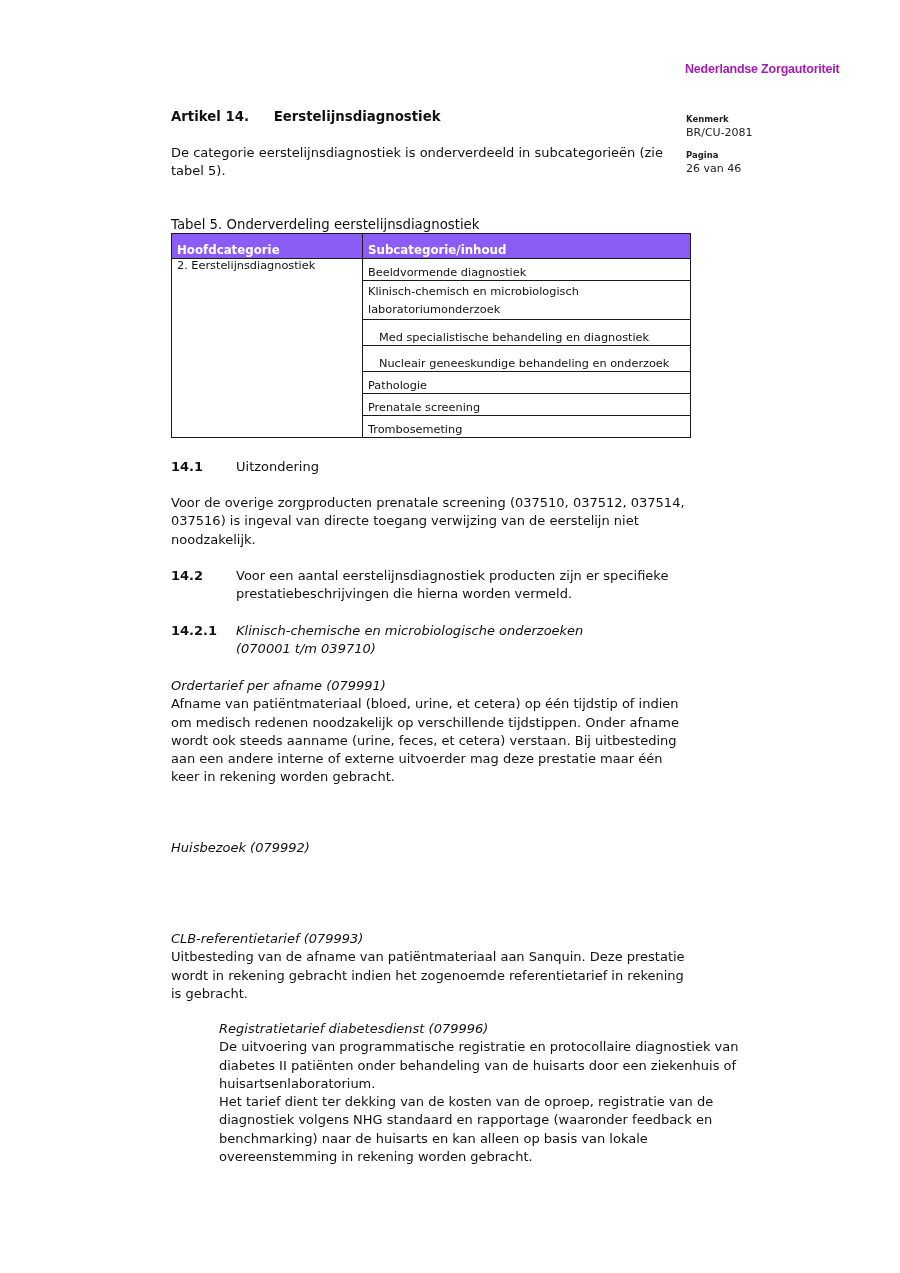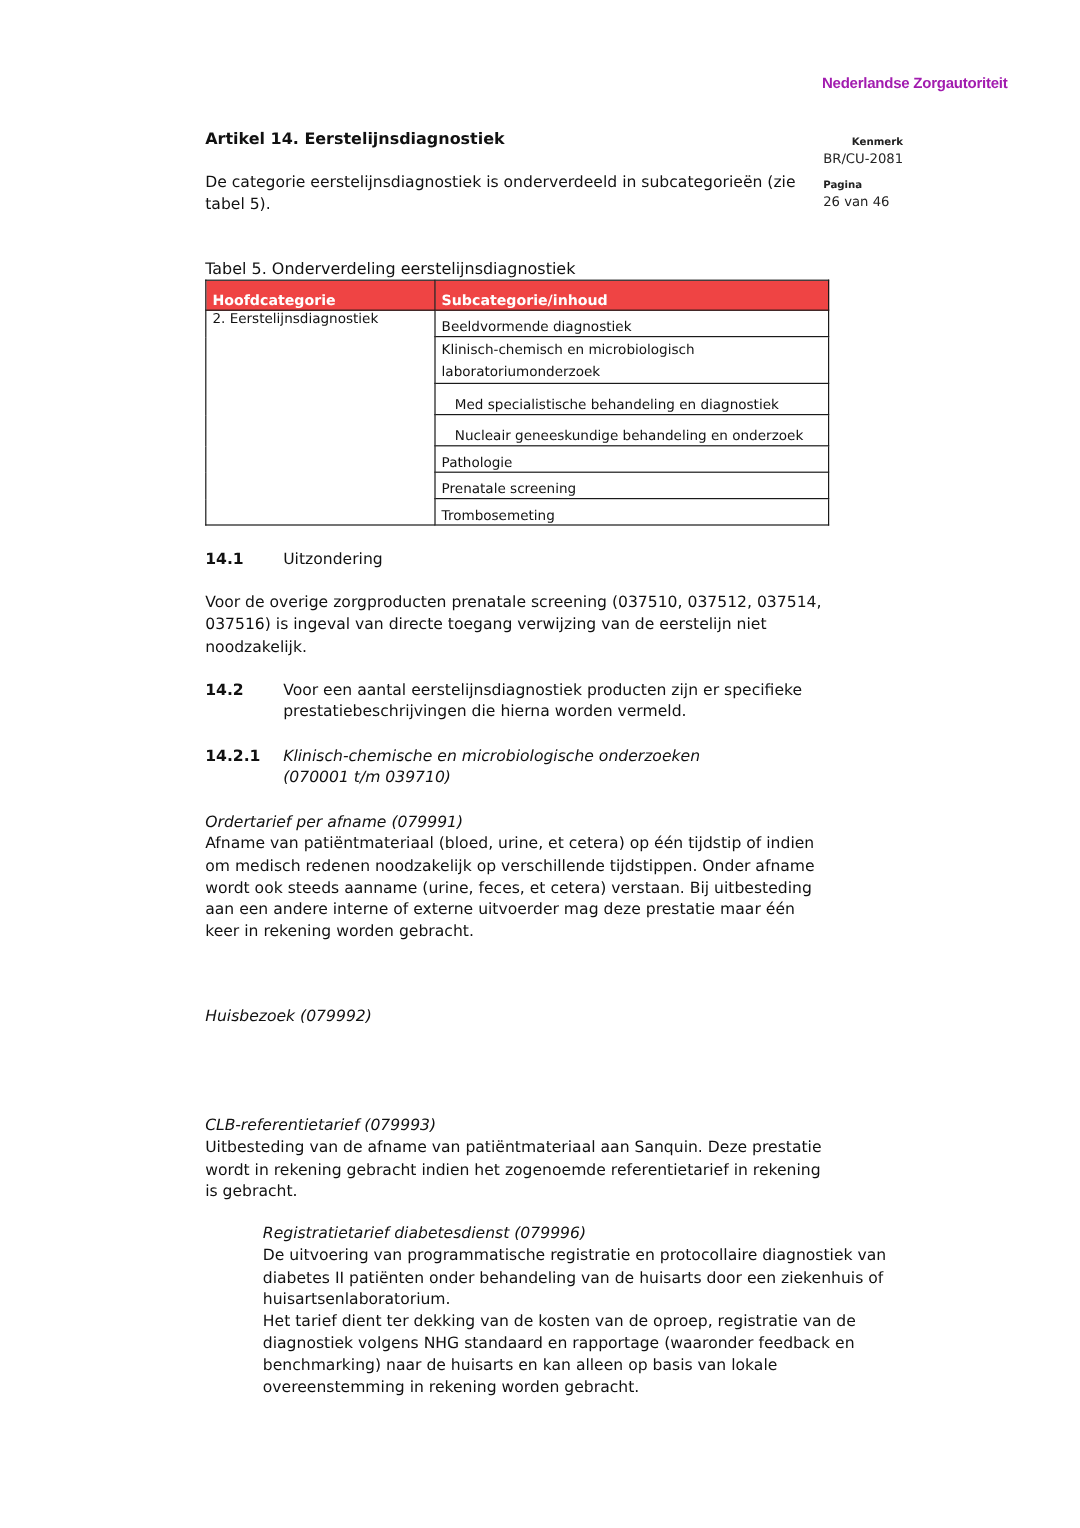--- a/index.html
+++ b/index.html
@@ -7,36 +7,36 @@
     width: 900px; height: 1273px; position: relative; overflow: hidden;
     font-family: "DejaVu Sans", sans-serif; color: #111111;
   }
   .org {
     position: absolute; left: 685px; top: 62px;
     font-family: "Liberation Sans", sans-serif; font-weight: bold;
     font-size: 12.5px; letter-spacing: -0.2px; color: #a21caf;
   }
   .meta { position: absolute; left: 686px; font-size: 11px; line-height: 15px; color: #222; }
   .meta .lbl { font-weight: bold; font-size: 8.5px; display: block; line-height: 11px; }
-  .meta.kenmerk { top: 114px; text-align: right; }
+  .meta.kenmerk { top: 114px; }
   .meta.pagina { top: 150px; }
 
   .main { position: absolute; left: 171px; top: 108px; width: 520px; font-size: 13px; line-height: 18.2px; }
   .h-artikel { font-weight: bold; font-size: 13.3px; margin: 0; }
-  .h-artikel .num { margin-right: 0; }
+  .h-artikel .num { margin-right: 20px; }
   p { margin: 0; }
   .intro { margin-top: 18px; }
   .caption { position: absolute; left: 171px; top: 216px; font-size: 13.3px; line-height: 17px; }
 
   table.t5 {
     position: absolute; left: 171px; top: 233px; width: 520px;
     border-collapse: collapse; font-size: 11.3px;
   }
   table.t5 th {
-    background: #ef4444; color: #fff; text-align: left; font-weight: bold;
+    background: #8b5cf6; color: #fff; text-align: left; font-weight: bold;
     padding: 7px 5px 0 5px; height: 17px; border: 1.5px solid #1a1a1a; font-size: 11.8px;
   }
   table.t5 td { border: 1.5px solid #1a1a1a; padding: 0 5px; vertical-align: bottom; }
   table.t5 td.hoofd { vertical-align: top; padding-top: 0px; width: 180px; }
   table.t5 .sub { height: 21px; line-height: 14px; }
   table.t5 .sub.two { height: 38px; line-height: 18px; }
   table.t5 .sub.tall { height: 25px; padding-left: 16px; }
 
   .sec { position: absolute; left: 171px; width: 520px; font-size: 13px; line-height: 18.3px; }
   .sec .num { font-weight: bold; display: inline-block; width: 65px; vertical-align: top; }

